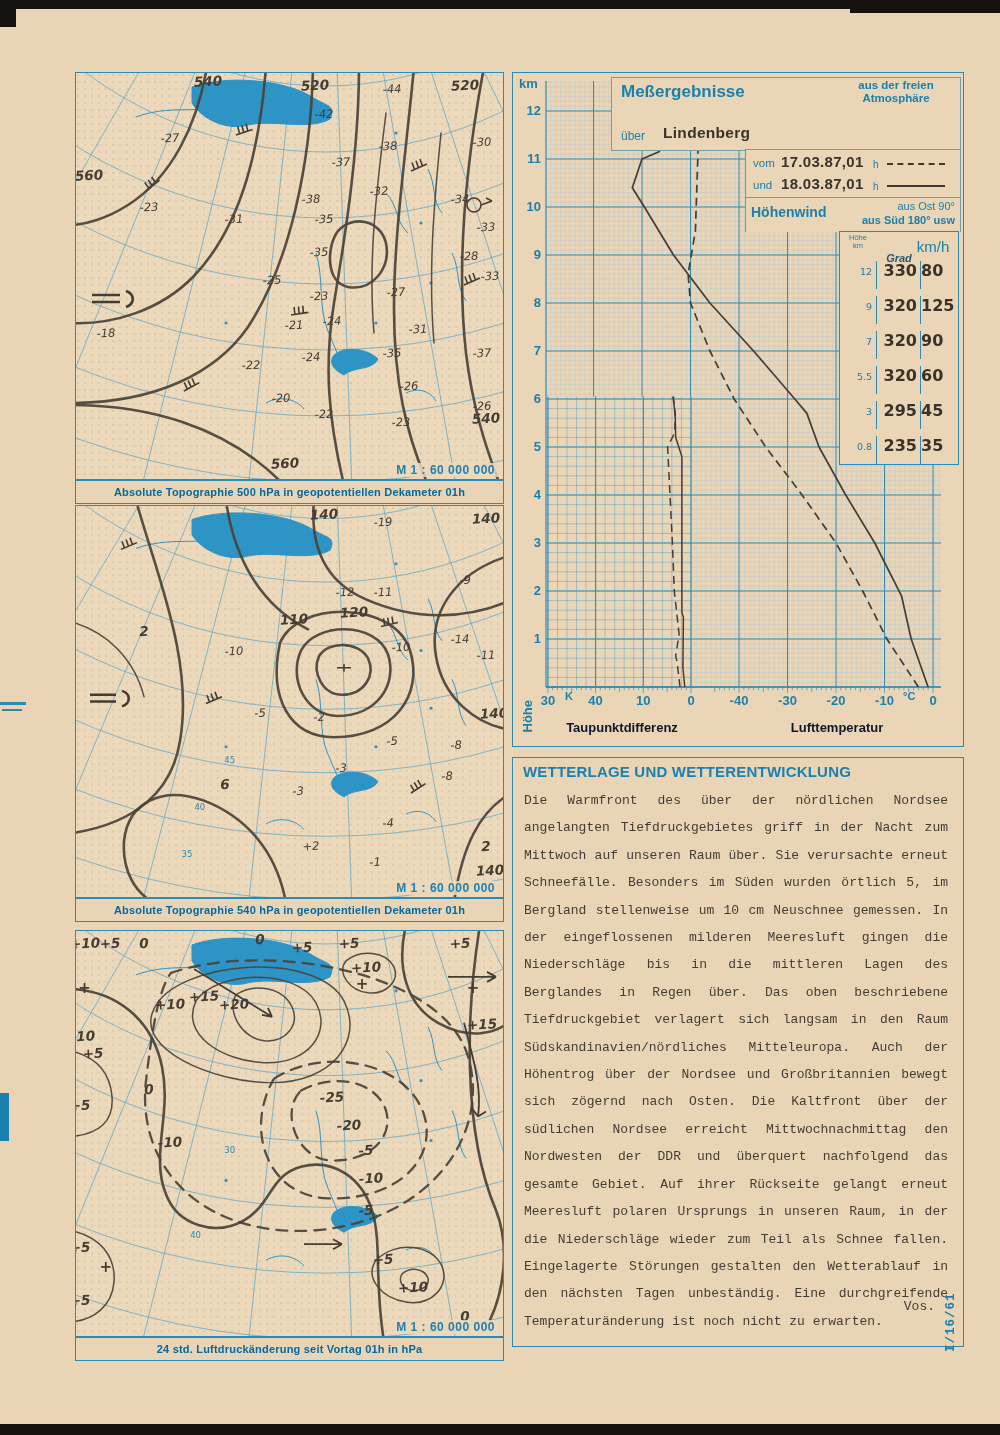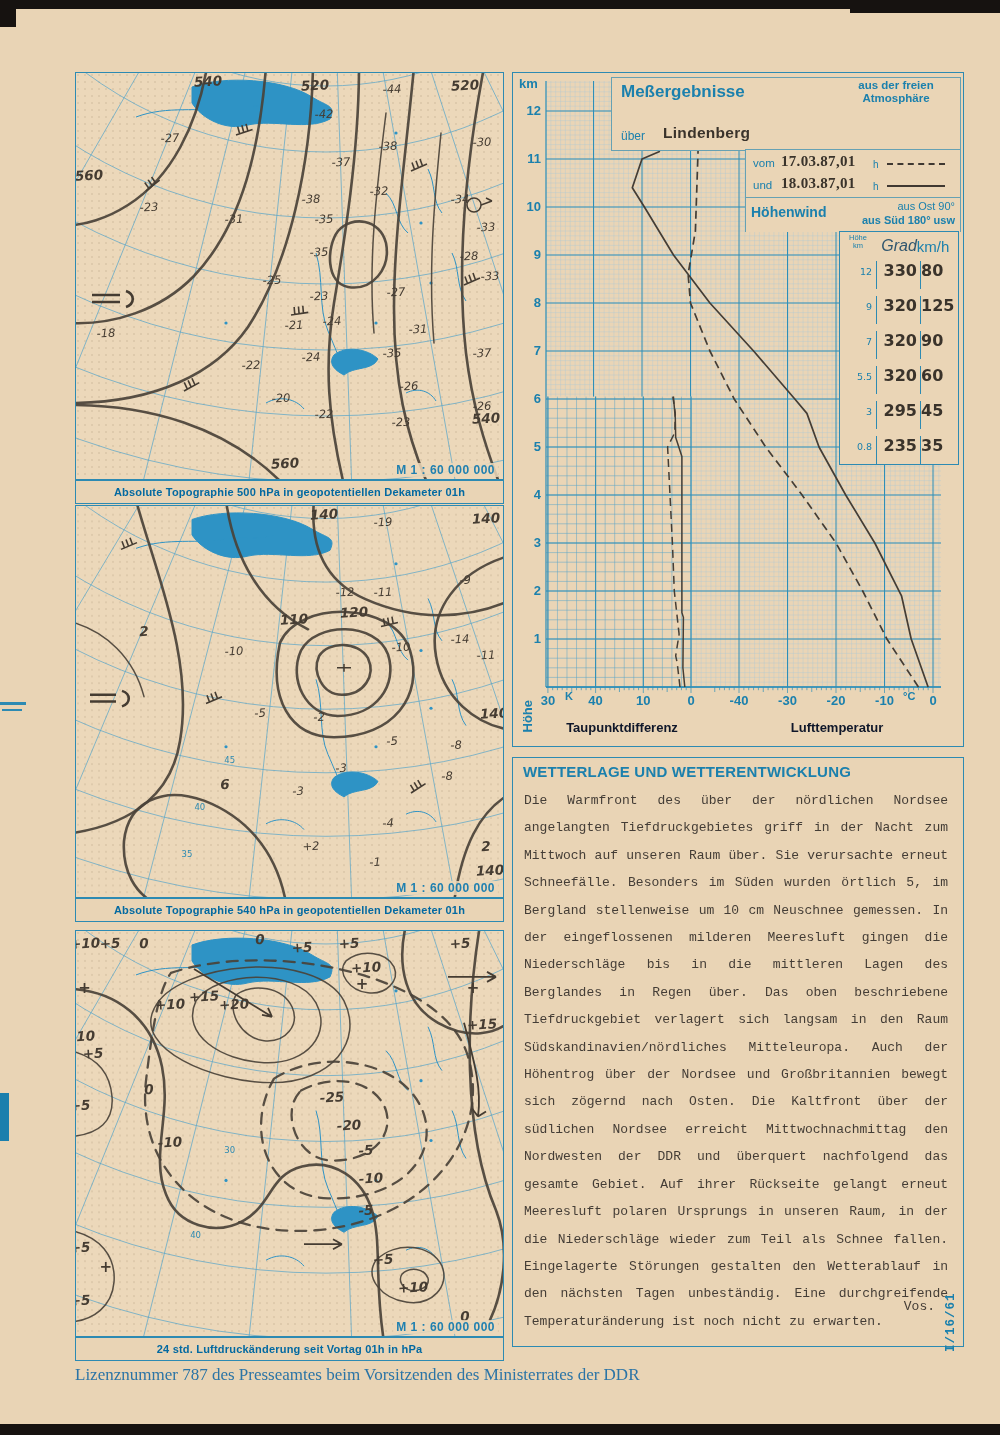--- a/index.html
+++ b/index.html
@@ -42,33 +42,33 @@
   .xtick{width:34px;text-align:center;}
   .xunit{position:absolute;color:#1b80ad;font-weight:bold;font-size:11px;}
   .axis-caption{position:absolute;top:647px;color:#0f172a;font-weight:bold;font-size:13px;text-align:center;}
   .hd-box{position:absolute;background:#ead5b6;border:1px solid rgba(45,138,178,.7);}
   .hd-title{position:absolute;left:108px;top:9px;color:#1b80ad;font-weight:bold;font-size:17px;}
   .hd-subtitle{position:absolute;left:326px;top:6px;width:114px;color:#1b80ad;font-weight:bold;font-size:11.5px;
     line-height:13px;text-align:center;}
   .hd-ueber{position:absolute;left:108px;top:56px;color:#1b80ad;font-size:12px;}
   .hd-station{position:absolute;left:150px;top:51px;color:#3a332b;font-weight:bold;font-size:15.5px;letter-spacing:.3px;}
   .date-label{position:absolute;color:#1b80ad;font-size:11.5px;}
-  .date-val{position:absolute;color:#3a332b;font-weight:bold;font-size:15px;letter-spacing:.3px;font-family:Liberation Serif, serif;}
+  .date-val{position:absolute;color:#3a332b;font-weight:bold;font-size:15px;letter-spacing:.3px;}
   .date-h{position:absolute;color:#1b80ad;font-size:10px;}
   .samp{position:absolute;width:58px;height:0;}
   .samp.dashed{border-top:2.5px dashed #3f3831;}
   .samp.solid{border-top:2.5px solid #3f3831;}
   .hw-title{position:absolute;left:238px;top:131px;color:#1b80ad;font-weight:bold;font-size:14px;}
   .hw-l1{position:absolute;left:336px;top:127px;width:106px;text-align:right;color:#1b80ad;font-weight:normal;font-size:11px;}
   .hw-l2{position:absolute;left:316px;top:141px;width:126px;text-align:right;color:#1b80ad;font-weight:bold;font-size:11px;}
   .wt{position:absolute;left:326px;top:158px;width:118px;height:232px;border:1px solid #2d8ab2;background:#ead5b6;}
   .wt-head{position:absolute;left:0;top:0;width:100%;height:22px;}
   .wt-h1{position:absolute;left:2px;top:2px;width:32px;color:#1b80ad;font-size:7.5px;line-height:8px;text-align:center;}
   .wt-h1 i{display:block;font-style:normal;}
-  .wt-h2{position:absolute;left:38px;top:5px;width:42px;text-align:center;color:#30566e;font-weight:normal;font-style:italic;font-size:16px;}
+  .wt-h2{position:absolute;left:38px;top:20px;width:42px;text-align:center;color:#30566e;font-weight:bold;font-style:italic;font-size:11px;}
   .wt-h3{position:absolute;left:76px;top:6px;width:34px;text-align:center;color:#1b80ad;font-size:15px;}
   .wt-row{position:relative;height:35px;}
   .wt-row span{position:absolute;top:7px;font-family:"DejaVu Sans",sans-serif;}
   .wt-row .c1{left:0;width:32px;text-align:right;color:#1b80ad;font-size:9.5px;top:12px;}
   .wt-row .c2{left:36px;width:40px;text-align:right;color:#3a332b;font-weight:bold;font-size:16px;border-left:1px solid #2d8ab2;
     padding-left:0;height:28px;}
   .wt-row .c3{left:80px;width:34px;text-align:left;color:#3a332b;font-weight:bold;font-size:16px;border-left:1px solid #2d8ab2;height:28px;}
 
   
   .report-box{position:absolute;left:512px;top:757px;width:450px;height:588px;border:1.6px solid #2d8ab2;overflow:hidden;}
@@ -912,14 +912,13 @@
     </div>
   </section>
 
   <section class="report-box">
     <h2 class="report-title" style="margin:0;">WETTERLAGE UND WETTERENTWICKLUNG</h2>
     <div class="report-body">Die Warmfront des über der nördlichen Nordsee angelangten Tiefdruckgebietes griff in der Nacht zum Mittwoch auf unseren Raum über. Sie verursachte erneut Schneefälle. Besonders im Süden wurden örtlich 5, im Bergland stellenweise um 10 cm Neuschnee gemessen. In der eingeflossenen milderen Meeresluft gingen die Niederschläge bis in die mittleren Lagen des Berglandes in Regen über. Das oben beschriebene Tiefdruckgebiet verlagert sich langsam in den Raum Südskandinavien/nördliches Mitteleuropa. Auch der Höhentrog über der Nordsee und Großbritannien bewegt sich zögernd nach Osten. Die Kaltfront über der südlichen Nordsee erreicht Mittwochnachmittag den Nordwesten der DDR und überquert nachfolgend das gesamte Gebiet. Auf ihrer Rückseite gelangt erneut Meeresluft polaren Ursprungs in unseren Raum, in der die Niederschläge wieder zum Teil als Schnee fallen. Eingelagerte Störungen gestalten den Wetterablauf in den nächsten Tagen unbeständig. Eine durchgreifende Temperaturänderung ist noch nicht zu erwarten.</div>
     <div class="report-sign">Vos.</div>
   </section>
 
   <div class="side-code">I/16/61</div>
-  <div class="license">Lizenznummer 787 des Presseamtes beim Vorsitzenden des Ministerrates der DDR</div>
 </div>
 
 </body></html>

